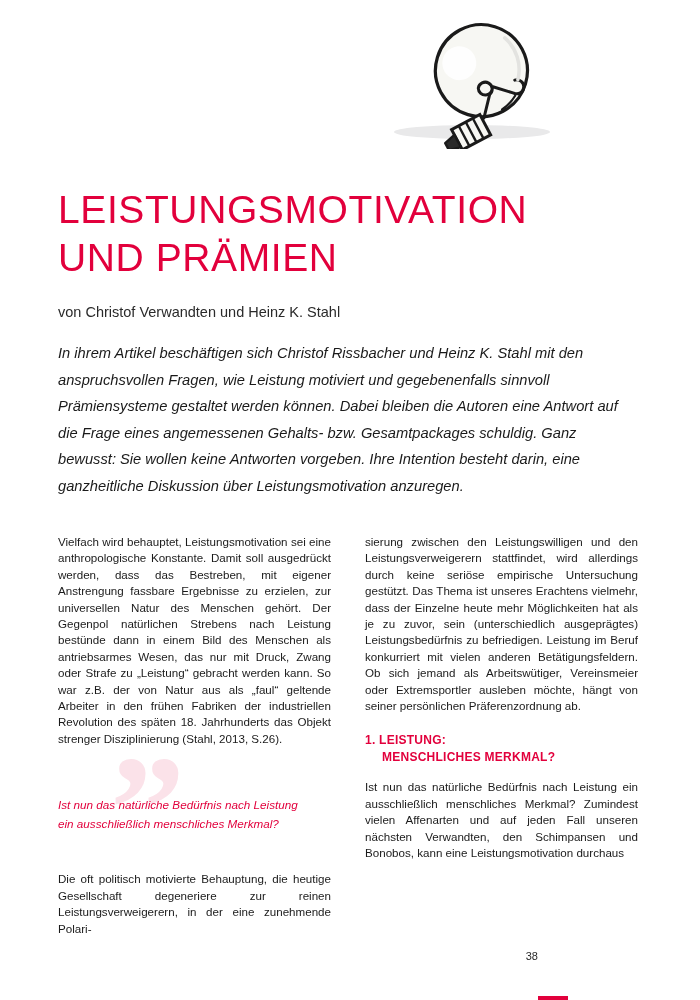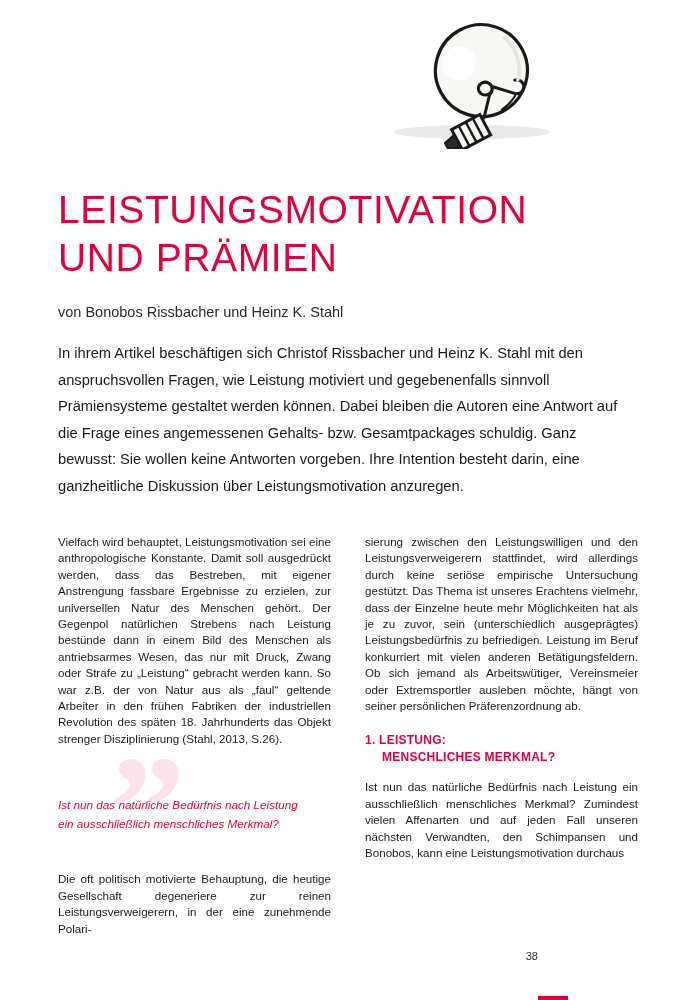--- a/index.html
+++ b/index.html
@@ -60,20 +60,21 @@
   
   .lead {
     position: absolute;
     left: 58px;
     top: 340px;
     width: 568px;
     font-size: 14.7px;
     line-height: 26.5px;
     color: #1a1a1a;
     text-align: left;
+    font-style: italic;
   }
 
   
   .columns {
     position: absolute;
     left: 58px;
     top: 534px;
     width: 580px;
     height: 400px;
     display: flex;
@@ -175,21 +176,21 @@
         <path d="M 168 39 A 42 42 0 0 1 160 82" fill="none" stroke="#e3e3e0" stroke-width="3.5" stroke-linecap="round"></path>
         <path d="M 150 95 A 44 44 0 0 1 132 101" fill="none" stroke="#1a1a1a" stroke-width="2.2" stroke-linecap="round"></path>
         <circle cx="116" cy="40" r="17" fill="#ffffff" opacity="0.85"></circle>
       </g>
     </svg>
   </div>
 
   <div class="title-block">
     <h1 class="title">LEISTUNGSMOTIVATION
 UND PRÄMIEN</h1>
-    <div class="byline">von Bonobos Rissbacher und Heinz K. Stahl</div>
+    <div class="byline">von Christof Verwandten und Heinz K. Stahl</div>
   </div>
 
   <p class="lead">In ihrem Artikel beschäftigen sich Christof Rissbacher und Heinz K. Stahl mit den anspruchsvollen Fragen, wie Leistung motiviert und gegebenenfalls sinnvoll Prämiensysteme gestaltet werden können. Dabei bleiben die Autoren eine Antwort auf die Frage eines angemessenen Gehalts- bzw. Gesamtpackages schuldig. Ganz bewusst: Sie wollen keine Antworten vorgeben. Ihre Intention besteht darin, eine ganzheitliche Diskussion über Leistungsmotivation anzuregen.</p>
 
   <div class="columns">
 
     <div class="col">
       <p class="body-text">Vielfach wird behauptet, Leistungsmotivation sei eine anthropologische Konstante. Damit soll ausgedrückt werden, dass das Bestreben, mit eigener Anstrengung fassbare Ergebnisse zu erzielen, zur universellen Natur des Menschen gehört. Der Gegenpol natürlichen Strebens nach Leistung bestünde dann in einem Bild des Menschen als antriebsarmes Wesen, das nur mit Druck, Zwang oder Strafe zu „Leistung“ gebracht werden kann. So war z.B. der von Natur aus als „faul“ geltende Arbeiter in den frühen Fabriken der industriellen Revolution des späten 18. Jahrhunderts das Objekt strenger Disziplinierung (Stahl, 2013, S.26).</p>
 
       <div class="pullquote">

